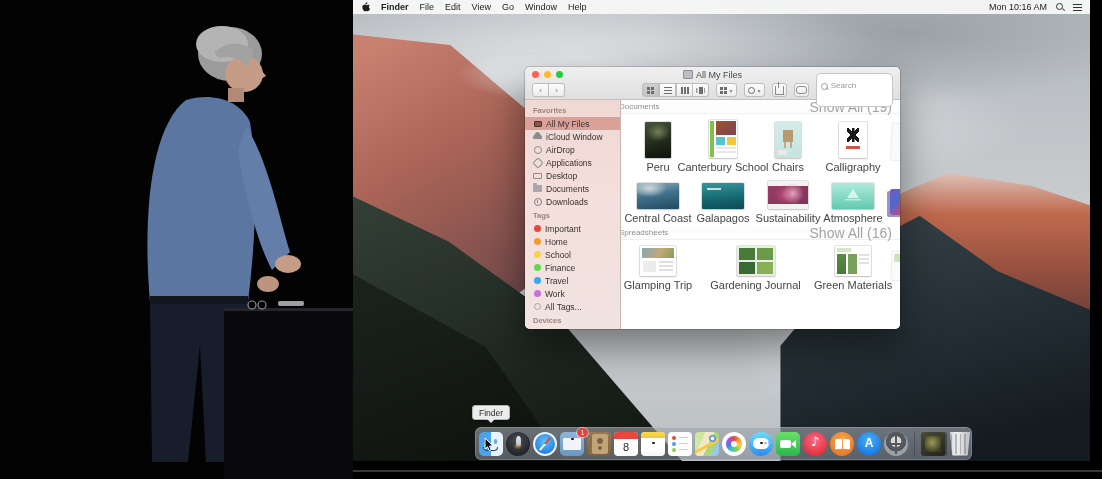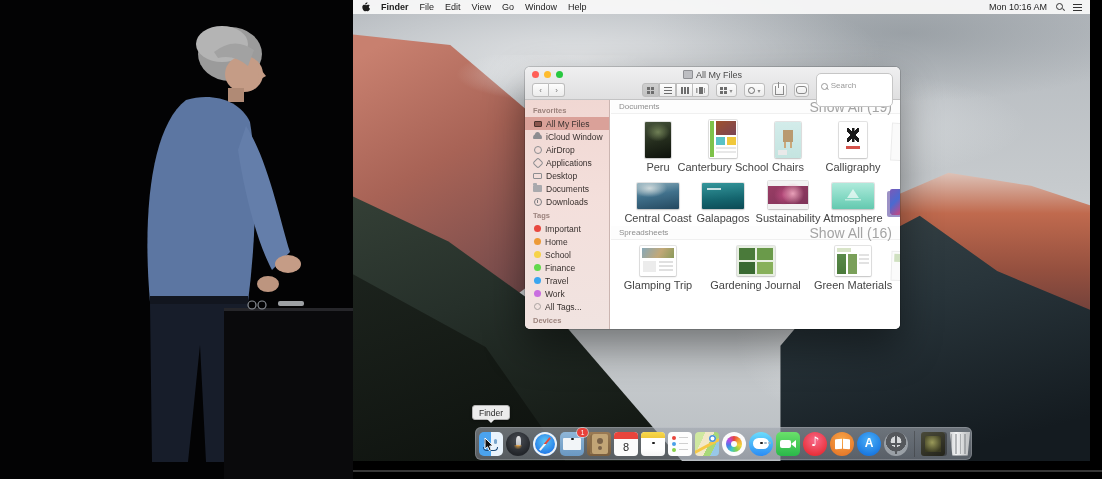--- a/index.html
+++ b/index.html
@@ -88,21 +88,21 @@
   .glyph-share i{position:absolute;left:2px;top:-4px;width:1.4px;height:6px;background:#8a8a8a;}
   .glyph-tag{width:9px;height:6px;border:1px solid #8a8a8a;border-radius:3px;}
   .chev{font-size:6px;color:#8a8a8a;margin-left:2px;}
   #search-field{margin-left:auto;width:88px;height:12px;background:#fff;border:1px solid #c6c6c6;border-radius:5px;
     display:flex;align-items:flex-end;gap:3px;padding:16px 4px;box-sizing:border-box;}
   #search-field .mag{width:5px;height:5px;border:1px solid #9a9a9a;border-radius:50%;position:relative;flex:none;}
   #search-field .mag::after{content:"";position:absolute;left:4px;top:4px;width:2.5px;height:1px;background:#9a9a9a;transform:rotate(45deg);}
   #search-field span{font-size:8px;color:#9a9a9a;}
 
   
-  #sidebar{position:absolute;left:0;top:33px;width:85px;height:229px;box-sizing:border-box;
+  #sidebar{position:absolute;left:0;top:33px;width:96px;height:229px;box-sizing:border-box;
     background:linear-gradient(180deg,rgba(240,214,209,.96) 0%,rgba(243,222,218,.96) 45%,rgba(240,226,223,.96) 100%);
     border-right:1px solid #cbb5b1;padding-top:3px;z-index:2;}
   .sb-header{font-size:7.5px;color:#9c837d;padding:3px 0 2px 8px;font-weight:bold;}
   .sb-item{display:flex;align-items:center;gap:4px;height:13px;padding-left:8px;font-size:8.5px;color:#38302e;}
   .sb-item.selected{background:rgba(199,115,104,.55);}
   .sb-ico{width:9px;height:9px;flex:none;display:flex;align-items:center;justify-content:center;}
   .i-display{width:8px;height:6px;border:1.3px solid #6b5f5c;border-radius:1px;box-sizing:border-box;}
   .sb-item.selected .i-display{border-color:#4a322e;background:#8a554d;}
   .i-cloud{width:9px;height:5px;background:#8d8d91;border-radius:4px 4px 1px 1px;position:relative;}
   .i-cloud::before{content:"";position:absolute;left:2px;top:-2.5px;width:5px;height:5px;background:#8d8d91;border-radius:50%;}

